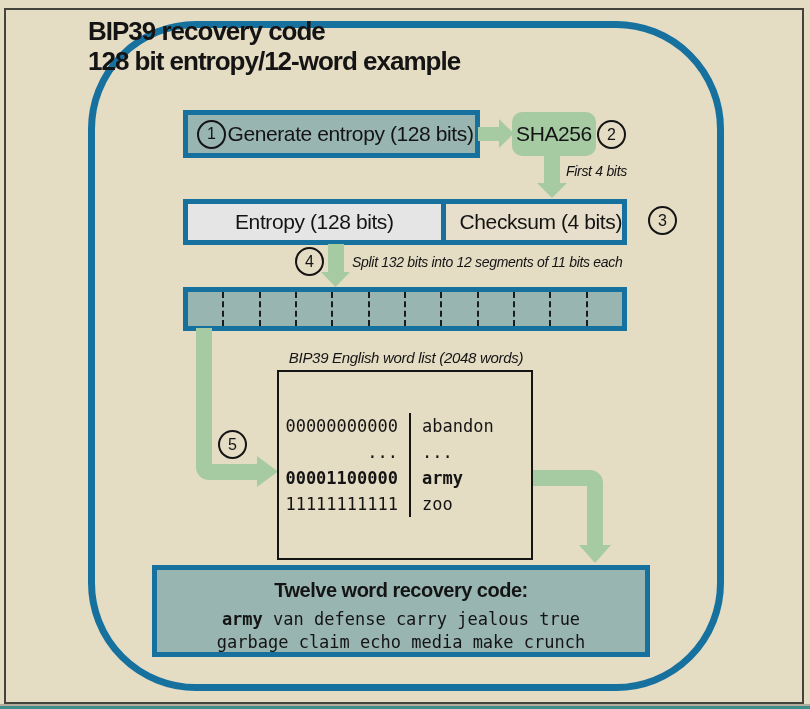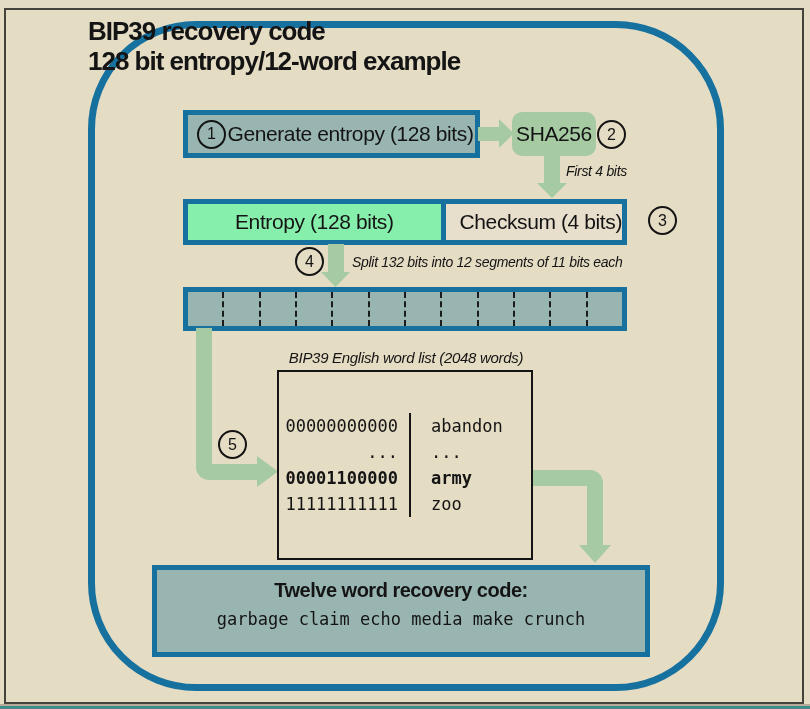--- a/index.html
+++ b/index.html
@@ -64,21 +64,21 @@
   .a2-body{left:544px;top:154px;width:16px;height:31px;}
   .a2-head{left:537px;top:183px;width:30px;height:15px;}
   .first4{left:566px;top:163px;}
 
   
   .row3{
     left:183px;top:199px;width:444px;height:46px;
     box-sizing:border-box;border:5px solid #17719f;display:flex;
   }
   .row3 .entropy-cell{
-    width:295px;box-sizing:border-box;background:#86efac;border-right:5px solid #17719f;
+    width:295px;box-sizing:border-box;background:#e5e5e5;border-right:5px solid #17719f;
     display:flex;align-items:center;justify-content:center;
   }
   .row3 .checksum-cell{
     flex:1;background:#e7decb;display:flex;align-items:center;justify-content:center;padding-left:14px;
   }
 
   .c2{left:597px;top:120px;}
   .c3{left:648px;top:206px;}
   .c4{left:295px;top:247px;}
   .c5{left:218px;top:430px;}
@@ -103,21 +103,21 @@
   
   .wl-title{left:88px;top:349px;width:636px;text-align:center;font-size:15px;}
   .wl-box{
     left:277px;top:370px;width:256px;height:190px;box-sizing:border-box;
     border:2.5px solid #141414;
     display:flex;flex-direction:column;justify-content:center;
     padding:6px 0;
   }
   .wl-row{display:flex;line-height:26px;font-family:"DejaVu Sans Mono",monospace;font-size:17px;}
   .wl-code{width:130px;text-align:right;padding-right:11px;box-sizing:border-box;}
-  .wl-word{flex:1;border-left:2.5px solid #141414;padding-left:20px;}
+  .wl-word{flex:1;border-left:2.5px solid #141414;padding-left:11px;}
   .wl-bold{font-weight:bold;}
 
   
   .pr-h{left:533px;top:470px;width:56px;height:16px;}
   .pr-corner{left:587px;top:470px;width:16px;height:16px;border-top-right-radius:13px;}
   .pr-v{left:587px;top:484px;width:16px;height:62px;}
   .pr-head{left:579px;top:545px;width:32px;height:18px;}
 
   
   .recovery-box{
@@ -216,17 +216,18 @@
   </div>
 
   <div class="abs g pr-h"></div>
   <div class="abs g pr-corner"></div>
   <div class="abs g pr-v"></div>
   <div class="abs g pr-head head-down"></div>
 
   <div class="abs teal-box recovery-box">
     <div class="recovery-title">Twelve word recovery code:</div>
     <div class="recovery-words">
+      <div><span class="wl-bold">army</span><span> van defense carry jealous true</span></div>
       <div>garbage claim echo media make crunch</div>
     </div>
   </div>
 
 </div>
 
 </body></html>

